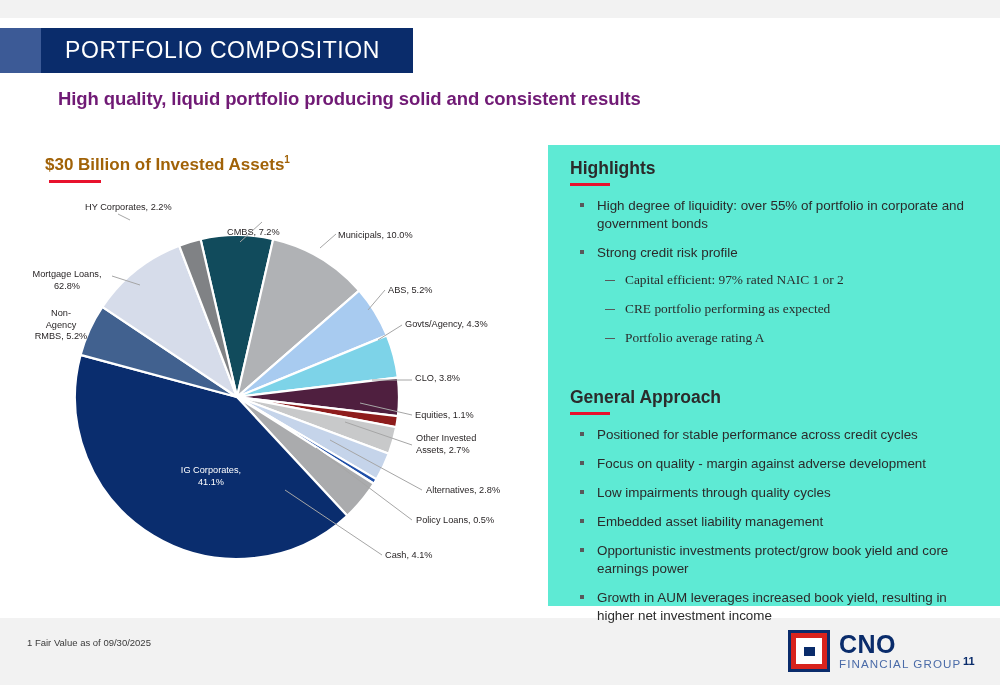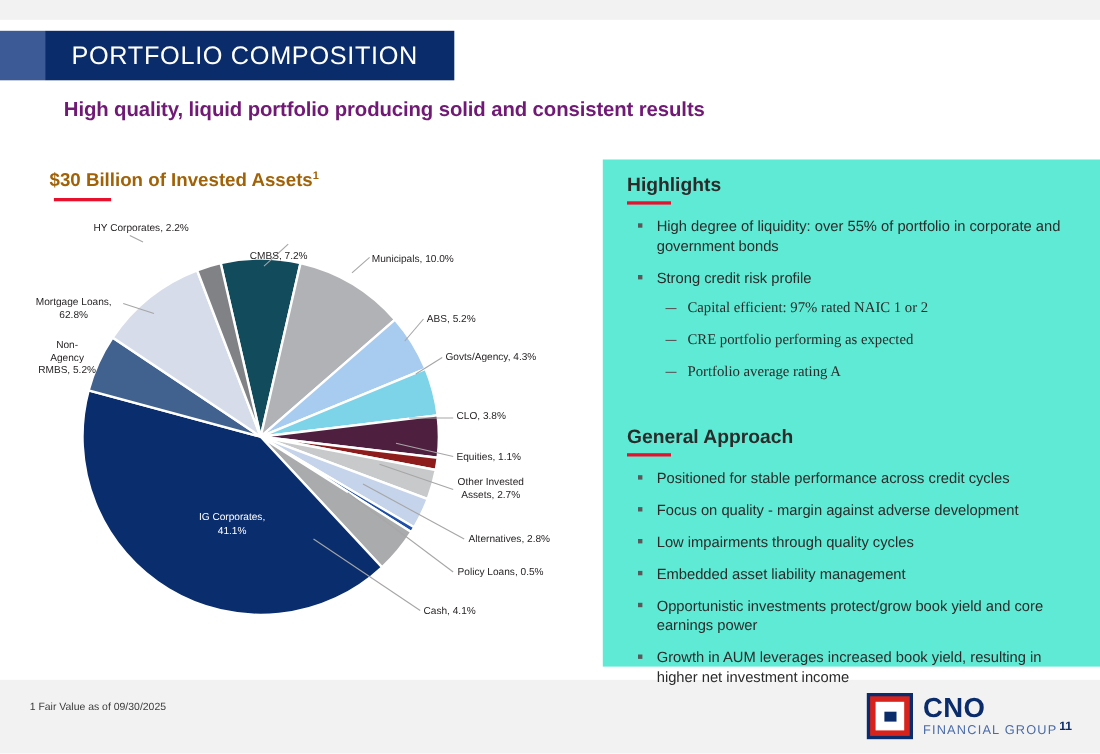--- a/index.html
+++ b/index.html
@@ -120,21 +120,21 @@
       <line x1="140" y1="95" x2="112" y2="86" stroke="#a6a6a6" stroke-width="1"></line>
       <line x1="130" y1="30" x2="118" y2="24" stroke="#a6a6a6" stroke-width="1"></line>
     </svg>
 
   <div class="pie-label" style="left:227px;top:37px;">CMBS, 7.2%</div>
   <div class="pie-label" style="left:338px;top:40px;">Municipals, 10.0%</div>
   <div class="pie-label" style="left:388px;top:95px;">ABS, 5.2%</div>
   <div class="pie-label" style="left:405px;top:129px;">Govts/Agency, 4.3%</div>
   <div class="pie-label" style="left:415px;top:183px;">CLO, 3.8%</div>
   <div class="pie-label" style="left:415px;top:220px;">Equities, 1.1%</div>
-  <div class="pie-label" style="left:416px;top:243px;text-align:center;">Other Invested
+  <div class="pie-label" style="left:416px;top:243px;">Other Invested
 Assets, 2.7%</div>
   <div class="pie-label" style="left:426px;top:295px;">Alternatives, 2.8%</div>
   <div class="pie-label" style="left:416px;top:325px;">Policy Loans, 0.5%</div>
   <div class="pie-label" style="left:385px;top:360px;">Cash, 4.1%</div>
   <div class="pie-label center-lbl" style="left:166px;top:275px;width:90px;">IG Corporates,
 41.1%</div>
   <div class="pie-label" style="left:30px;top:118px;text-align:center;width:62px;">Non-
 Agency
 RMBS, 5.2%</div>
   <div class="pie-label" style="left:25px;top:79px;text-align:center;width:84px;">Mortgage Loans,

